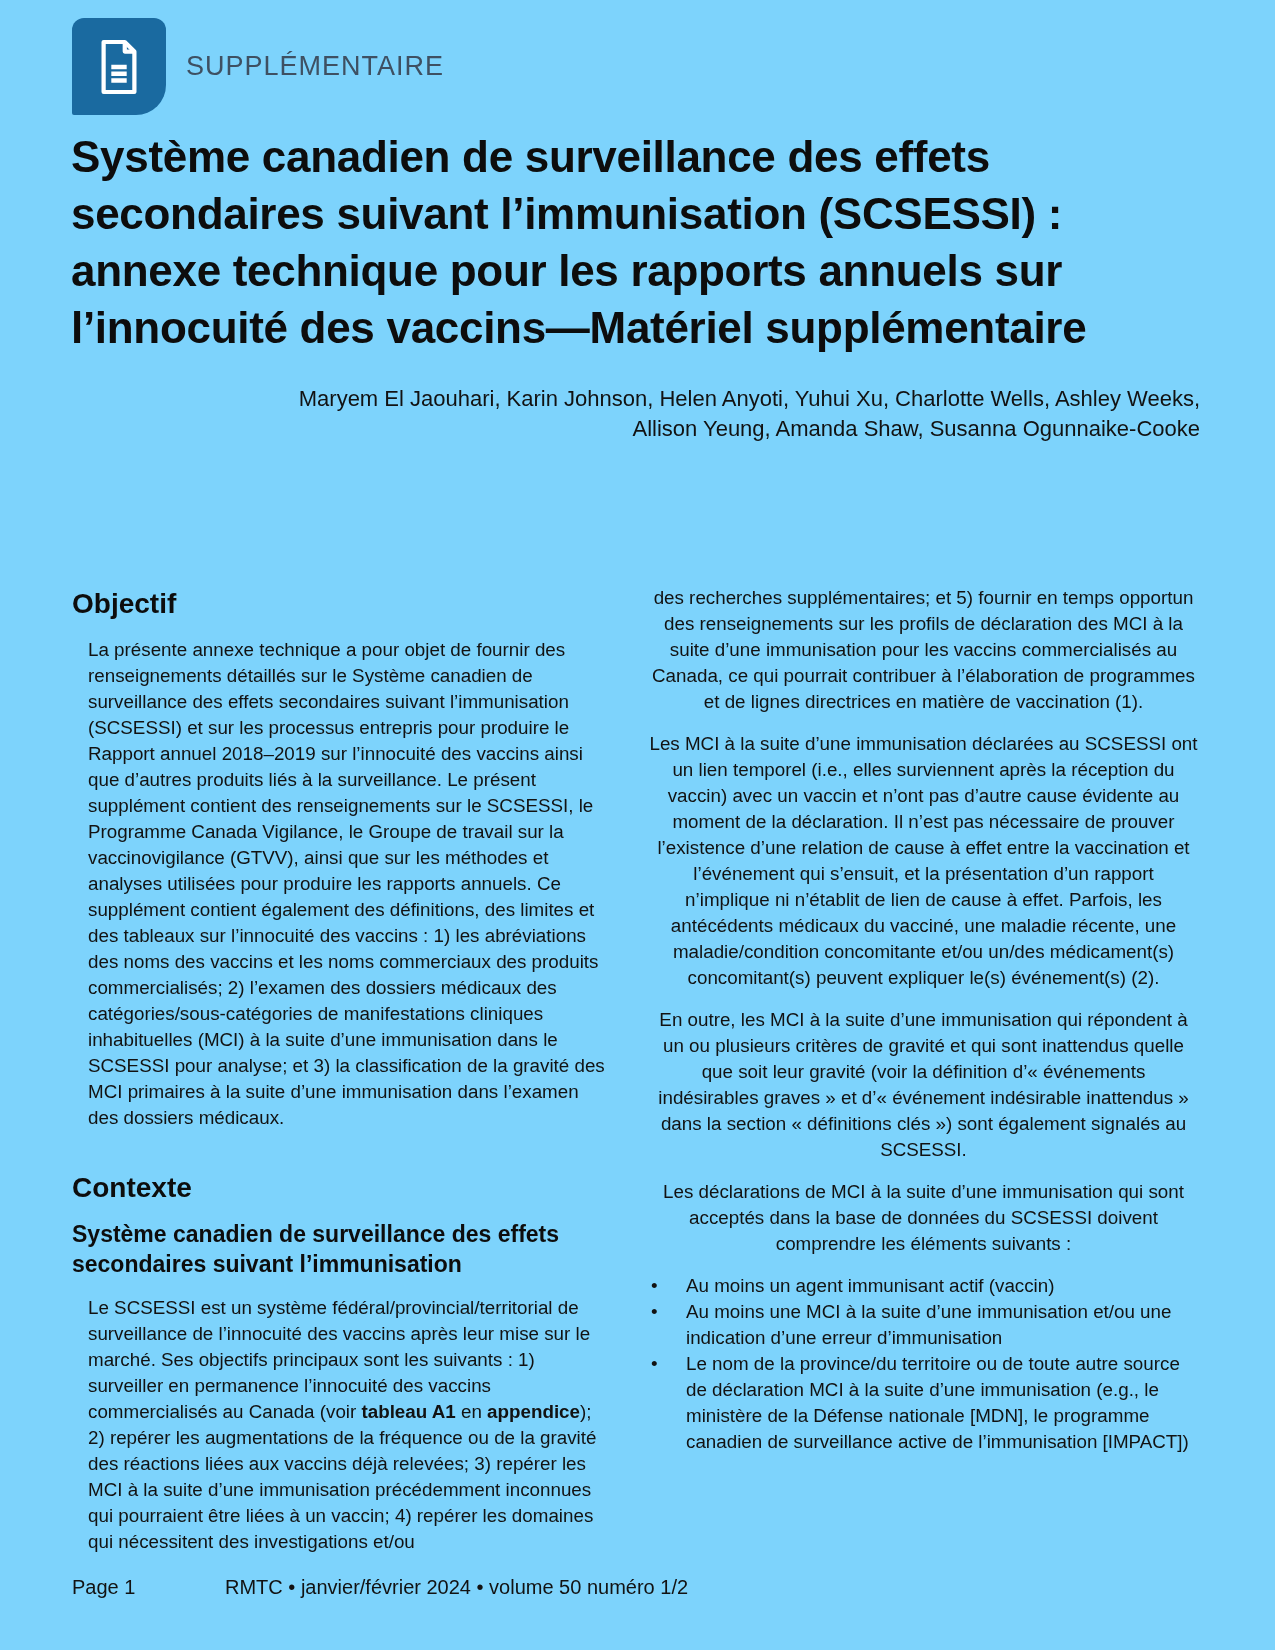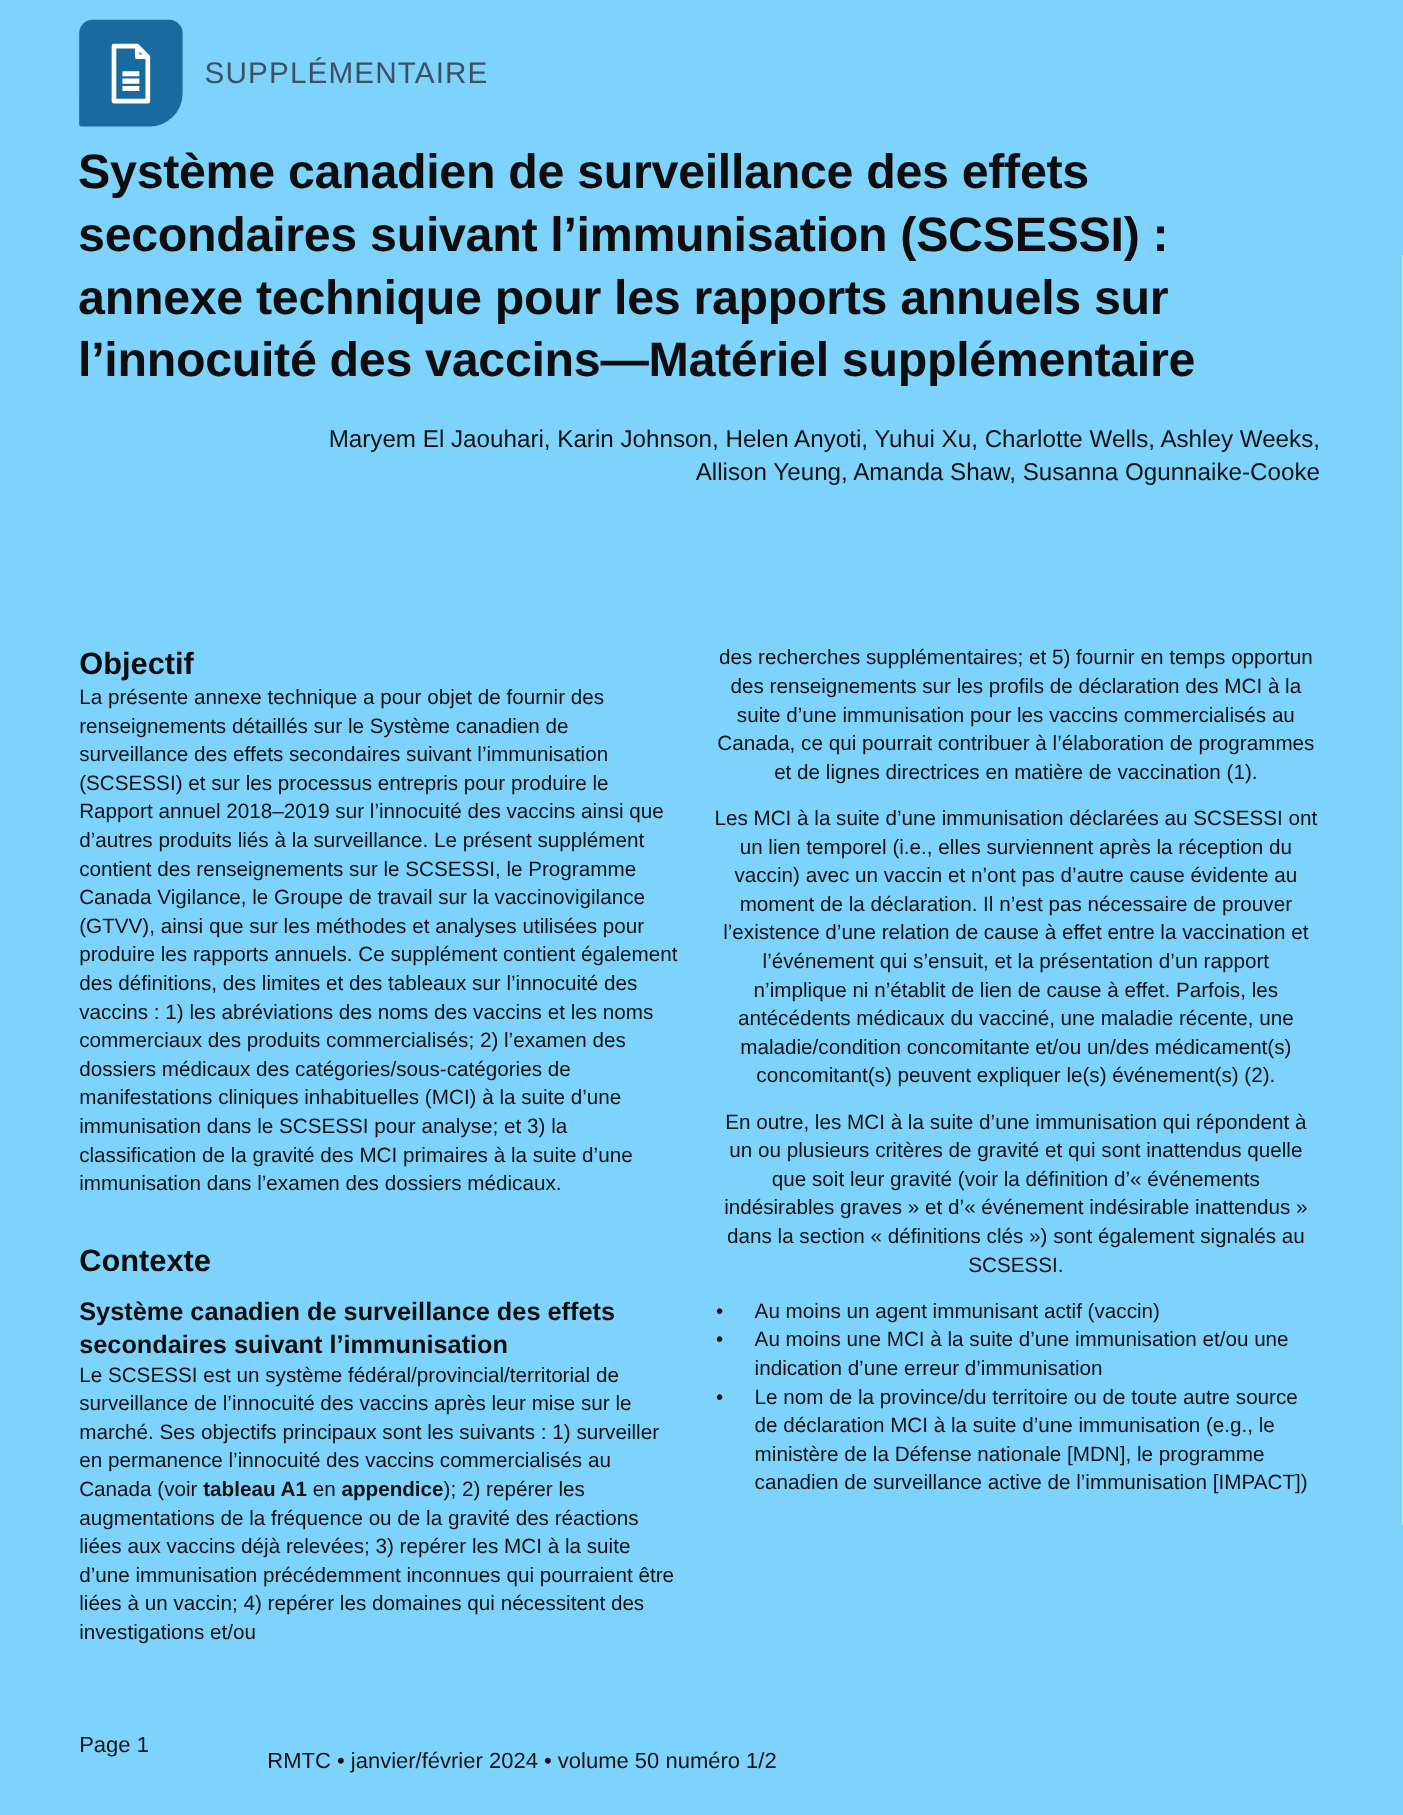--- a/index.html
+++ b/index.html
@@ -38,35 +38,35 @@
     position:absolute;left:80px;top:384px;margin:0;
     font-size:22px;line-height:30px;font-weight:400;width:1120px;text-align:right;
   }
   .authors .line{display:block;}
   
   .columns{
     position:absolute;left:72px;top:585px;width:1126px;
     display:flex;gap:28px;
   }
   .col{width:549px;font-size:18.8px;line-height:26px;}
-  .col p{margin:0;}
+  .col p{margin:16px;}
   h2.section-heading{font-size:28px;line-height:34px;margin:0;font-weight:700;color:#0d0d0d;}
   h2.objectif{margin-top:2px;}
   h2.contexte{margin-top:40px;}
   h3.subsection-heading{font-size:23px;line-height:30px;margin:14px 0 0 0;font-weight:700;color:#0d0d0d;}
   h3.subsection-heading .line{display:block;}
   .objectif-para{margin-top:24px;}
   .contexte-para{margin-top:16px;}
   .col-right p{margin:0 0 16px 0;text-align:center;}
   ul.bullets{list-style:none;margin:0;padding:0;}
   ul.bullets li{position:relative;padding-left:37px;}
   ul.bullets li .bullet-dot{position:absolute;left:2px;top:0;}
   
   .footer{position:absolute;left:72px;top:1576px;font-size:20px;width:1100px;height:30px;}
-  .footer .journal-line{position:absolute;left:153px;top:14px;white-space:nowrap;margin-left:18px;}
+  .footer .journal-line{position:absolute;left:153px;top:0;white-space:nowrap;}
 </style>
 </head>
 <body>
 
 <div class="page" style="--icon-blue: #1A6AA0;">
 
   <header class="banner">
     <div class="icon-box">
       <svg viewBox="0 0 26 30" width="50" height="58" aria-hidden="true">
         <path d="M5 2 H16 L21 7 V28 H5 Z" stroke="#ffffff" stroke-width="2.2" fill="none" stroke-linejoin="round"></path>
@@ -100,20 +100,21 @@
         <span class="line">Système canadien de surveillance des effets</span>
         <span class="line">secondaires suivant l’immunisation</span>
       </h3>
       <p class="contexte-para"><span>Le SCSESSI est un système fédéral/provincial/territorial de surveillance de l’innocuité des vaccins après leur mise sur le marché. Ses objectifs principaux sont les suivants&nbsp;: 1) surveiller en permanence l’innocuité des vaccins commercialisés au Canada (voir </span><b>tableau A1</b><span> en </span><b>appendice</b><span>); 2) repérer les augmentations de la fréquence ou de la gravité des réactions liées aux vaccins déjà relevées; 3) repérer les MCI à la suite d’une immunisation précédemment inconnues qui pourraient être liées à un vaccin; 4) repérer les domaines qui nécessitent des investigations et/ou</span></p>
     </section>
 
     <section class="col col-right">
       <p>des recherches supplémentaires; et 5) fournir en temps opportun des renseignements sur les profils de déclaration des MCI à la suite d’une immunisation pour les vaccins commercialisés au Canada, ce qui pourrait contribuer à l’élaboration de programmes et de lignes directrices en matière de vaccination (1).</p>
       <p>Les MCI à la suite d’une immunisation déclarées au SCSESSI ont un lien temporel (i.e., elles surviennent après la réception du vaccin) avec un vaccin et n’ont pas d’autre cause évidente au moment de la déclaration. Il n’est pas nécessaire de prouver l’existence d’une relation de cause à effet entre la vaccination et l’événement qui s’ensuit, et la présentation d’un rapport n’implique ni n’établit de lien de cause à effet. Parfois, les antécédents médicaux du vacciné, une maladie récente, une maladie/condition concomitante et/ou un/des médicament(s) concomitant(s) peuvent expliquer le(s) événement(s) (2).</p>
       <p>En outre, les MCI à la suite d’une immunisation qui répondent à un ou plusieurs critères de gravité et qui sont inattendus quelle que soit leur gravité (voir la définition d’«&nbsp;événements indésirables graves&nbsp;» et d’«&nbsp;événement indésirable inattendus&nbsp;» dans la section «&nbsp;définitions clés&nbsp;») sont également signalés au SCSESSI.</p>
+      <p>Les déclarations de MCI à la suite d’une immunisation qui sont acceptés dans la base de données du SCSESSI doivent comprendre les éléments suivants&nbsp;:</p>
       <ul class="bullets">
         <li>
           <span class="bullet-dot">•</span>
           <span>Au moins un agent immunisant actif (vaccin)</span>
         </li>
         <li>
           <span class="bullet-dot">•</span>
           <span>Au moins une MCI à la suite d’une immunisation et/ou une indication d’une erreur d’immunisation</span>
         </li>
         <li>

